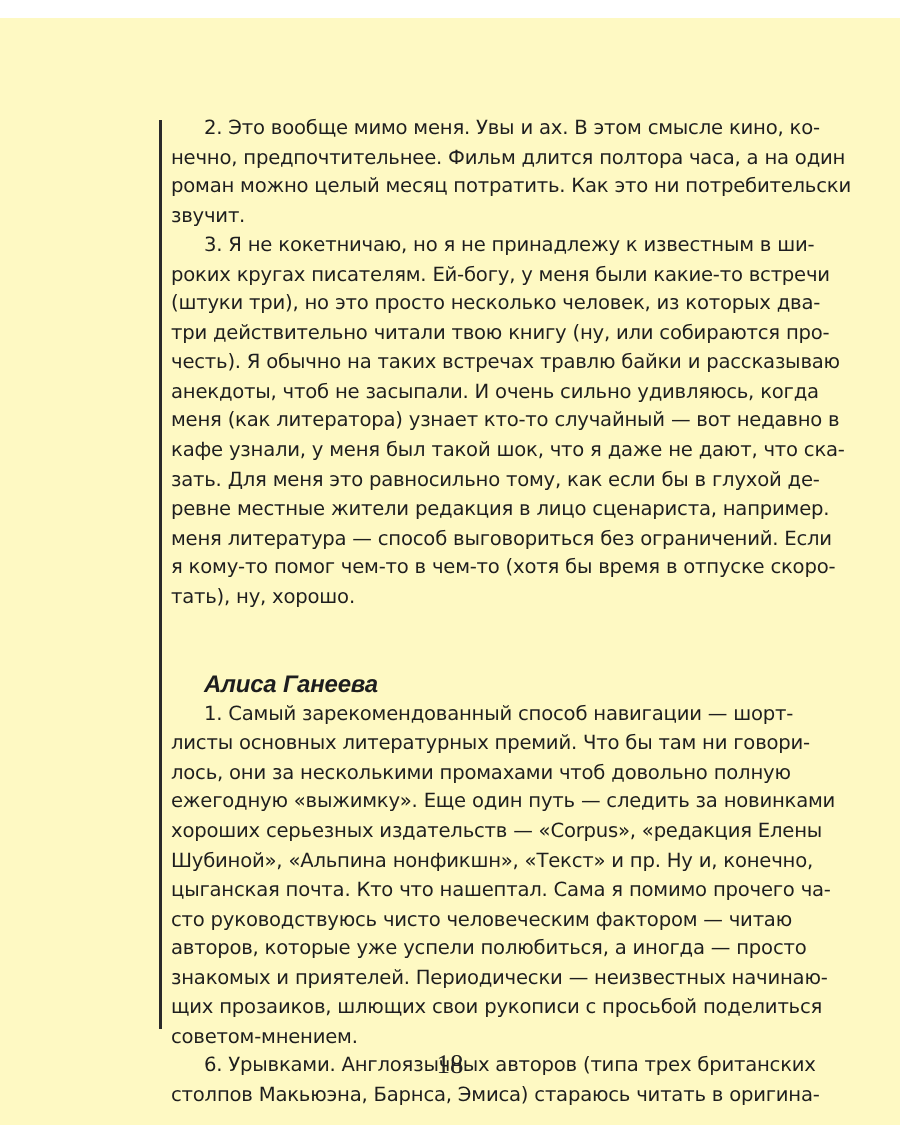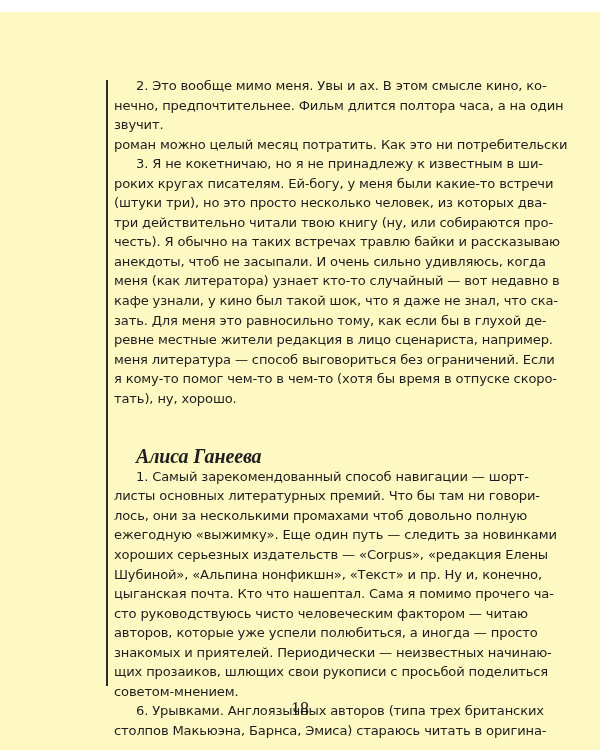--- a/index.html
+++ b/index.html
@@ -10,48 +10,48 @@
     position: absolute; left: 114px; top: 64px; width: 395px;
     font-family: "DejaVu Sans", sans-serif;
     font-size: 13.1px; line-height: 19.55px; color: #1e1e1e;
     text-align: justify; letter-spacing: -0.15px;
   }
   .para { margin: 0; text-indent: 22px; }
   .para .line { display: block; text-align: justify; text-align-last: justify; white-space: nowrap; text-indent: 0; }
   .para .line.first { padding-left: 22px; }
   .para .line.last { text-align-last: left; }
   .gap { height: 39px; }
-  .author { margin: 0; padding-left: 22px; font-weight: bold; font-style: italic; font-family: Liberation Serif, serif; font-size: 20px; }
+  .author { margin: 0; padding-left: 22px; font-weight: bold; font-style: italic; font-family: Liberation Sans, sans-serif; font-size: 16px; }
   .page-number { position: absolute; left: 0; width: 600px; top: 687px; text-align: center;
     font-family: "Liberation Serif", serif; font-size: 18px; color: #222; }
 </style>
 </head>
 <body>
 
 <div class="page">
   <div class="margin-bar"></div>
 
   <div class="text-block">
 
     <p class="para">
       <span class="line first">2. Это вообще мимо меня. Увы и ах. В этом смысле кино, ко-</span>
       <span class="line">нечно, предпочтительнее. Фильм длится полтора часа, а на один</span>
+      <span class="line">роман можно целый месяц потратить. Как это ни потребительски</span>
       <span class="line last">звучит.</span>
-      <span class="line">роман можно целый месяц потратить. Как это ни потребительски</span>
     </p>
 
     <p class="para">
       <span class="line first">3. Я не кокетничаю, но я не принадлежу к известным в ши-</span>
       <span class="line">роких кругах писателям. Ей-богу, у меня были какие-то встречи</span>
       <span class="line">(штуки три), но это просто несколько человек, из которых два-</span>
       <span class="line">три действительно читали твою книгу (ну, или собираются про-</span>
       <span class="line">честь). Я обычно на таких встречах травлю байки и рассказываю</span>
       <span class="line">анекдоты, чтоб не засыпали. И очень сильно удивляюсь, когда</span>
       <span class="line">меня (как литератора) узнает кто-то случайный — вот недавно в</span>
-      <span class="line">кафе узнали, у кино был такой шок, что я даже не знал, что ска-</span>
+      <span class="line">кафе узнали, у меня был такой шок, что я даже не дают, что ска-</span>
       <span class="line">зать. Для меня это равносильно тому, как если бы в глухой де-</span>
       <span class="line">ревне местные жители редакция в лицо сценариста, например.</span>
     </p>
 
     <p class="para">
       <span class="line">меня литература — способ выговориться без ограничений. Если</span>
       <span class="line">я кому-то помог чем-то в чем-то (хотя бы время в отпуске скоро-</span>
       <span class="line last">тать), ну, хорошо.</span>
     </p>
 

